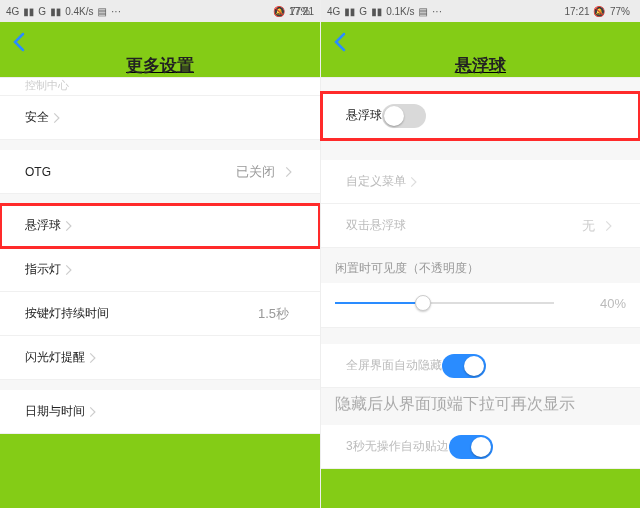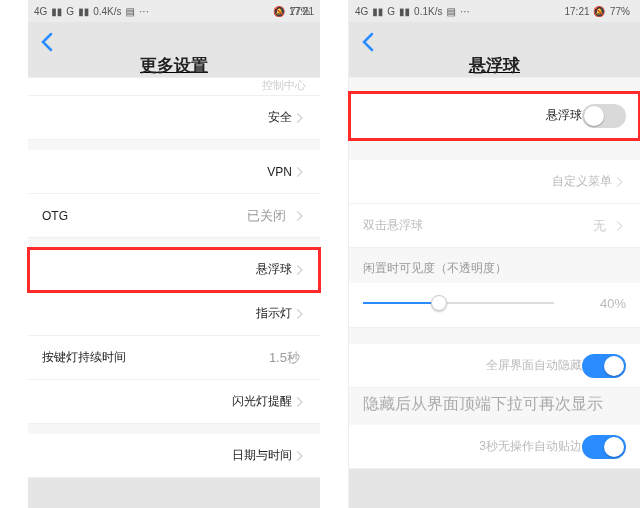--- a/index.html
+++ b/index.html
@@ -1,26 +1,26 @@
 <!DOCTYPE html>
 <html><head>
 <meta charset="utf-8">
 <style>
   * { box-sizing: border-box; margin: 0; padding: 0; }
   body { font-family: -apple-system, "Helvetica Neue", Arial, sans-serif; background: #fff; width: 640px; height: 508px; overflow: hidden; }
   .container { display: flex; width: 640px; height: 508px; }
-  .pane { width: 320px; height: 508px; background: #e5e5e5; position: relative; border-left: 1px solid #eee; margin-left: 28px; }
+  .pane { width: 320px; height: 508px; background: #84cc16; position: relative; border-left: 1px solid #eee; }
   .pane:first-child { border-left: none; }
   .statusbar { height: 22px; background: #ececec; display: flex; align-items: center; justify-content: space-between; font-size: 10px; color: #555; padding: 0 6px; }
   .sb-left, .sb-right { display: flex; align-items: center; gap: 4px; }
   .navbar { height: 56px; display: flex; align-items: flex-end; justify-content: center; position: relative; border-bottom: 1px solid #eee; text-decoration: underline; }
   .navbar .back { position: absolute; left: 8px; top: 8px; width: 24px; height: 24px; color: #2a8cff; }
   .navbar .title { font-size: 17px; font-weight: 600; color: #222; }
   .list { }
-  .row { display: flex; align-items: center; justify-content: flex-end; padding: 0 14px; height: 44px; border-bottom: 1px solid #f0f0f0; background: #fff; }
+  .row { display: flex; align-items: center; justify-content: flex-start; padding: 0 25px; height: 44px; border-bottom: 1px solid #f0f0f0; background: #fff; }
   .row.partial-top { height: 18px; border-bottom: 1px solid #f0f0f0; align-items: flex-start; padding-top: 0; }
   .row .label { font-size: 12px; color: #222; }
   .row .value { font-size: 13px; color: #999; margin-left: auto; margin-right: 6px; }
   .row .chev { color: #ccc; width: 14px; height: 14px; flex-shrink: 0; }
   .row.disabled .label { color: #bbb; }
   .row.disabled .value { color: #ccc; }
   .spacer { height: 10px; background: #f7f7f7; }
   .highlight { outline: 3px solid #ff2a2a; outline-offset: -2px; }
   .toggle { width: 44px; height: 24px; border-radius: 12px; position: relative; }
   .toggle .knob { width: 20px; height: 20px; border-radius: 50%; background: #fff; position: absolute; top: 2px; box-shadow: 0 1px 2px rgba(0,0,0,.3); }
@@ -81,26 +81,20 @@
         <span class="label" style="font-size:11px;color:#ccc;">控制中心</span>
       </div>
       <div class="row">
         <span class="label">安全</span>
         <svg class="chev" viewBox="0 0 24 24">
             <path d="M9 4 L17 12 L9 20" stroke="#ccc" stroke-width="2" fill="none"></path>
           </svg>
       </div>
       <div class="spacer"></div>
       <div class="row">
-        <span class="label">VPN</span>
-        <svg class="chev" viewBox="0 0 24 24">
-            <path d="M9 4 L17 12 L9 20" stroke="#ccc" stroke-width="2" fill="none"></path>
-          </svg>
-      </div>
-      <div class="row">
         <span class="label">OTG</span>
         <span class="value">已关闭</span>
         <svg class="chev" viewBox="0 0 24 24">
             <path d="M9 4 L17 12 L9 20" stroke="#ccc" stroke-width="2" fill="none"></path>
           </svg>
       </div>
       <div class="spacer"></div>
       <div class="row highlight">
         <span class="label">悬浮球</span>
         <svg class="chev" viewBox="0 0 24 24">

